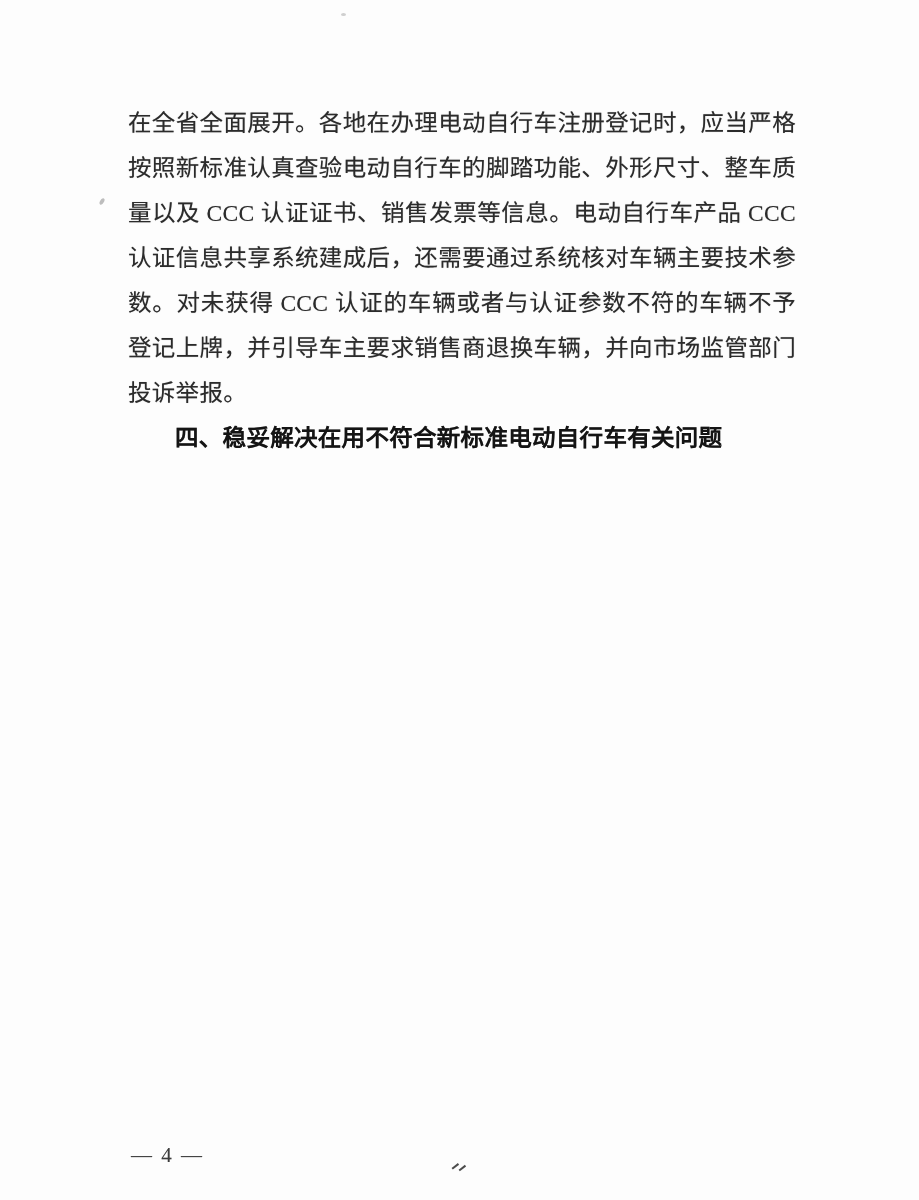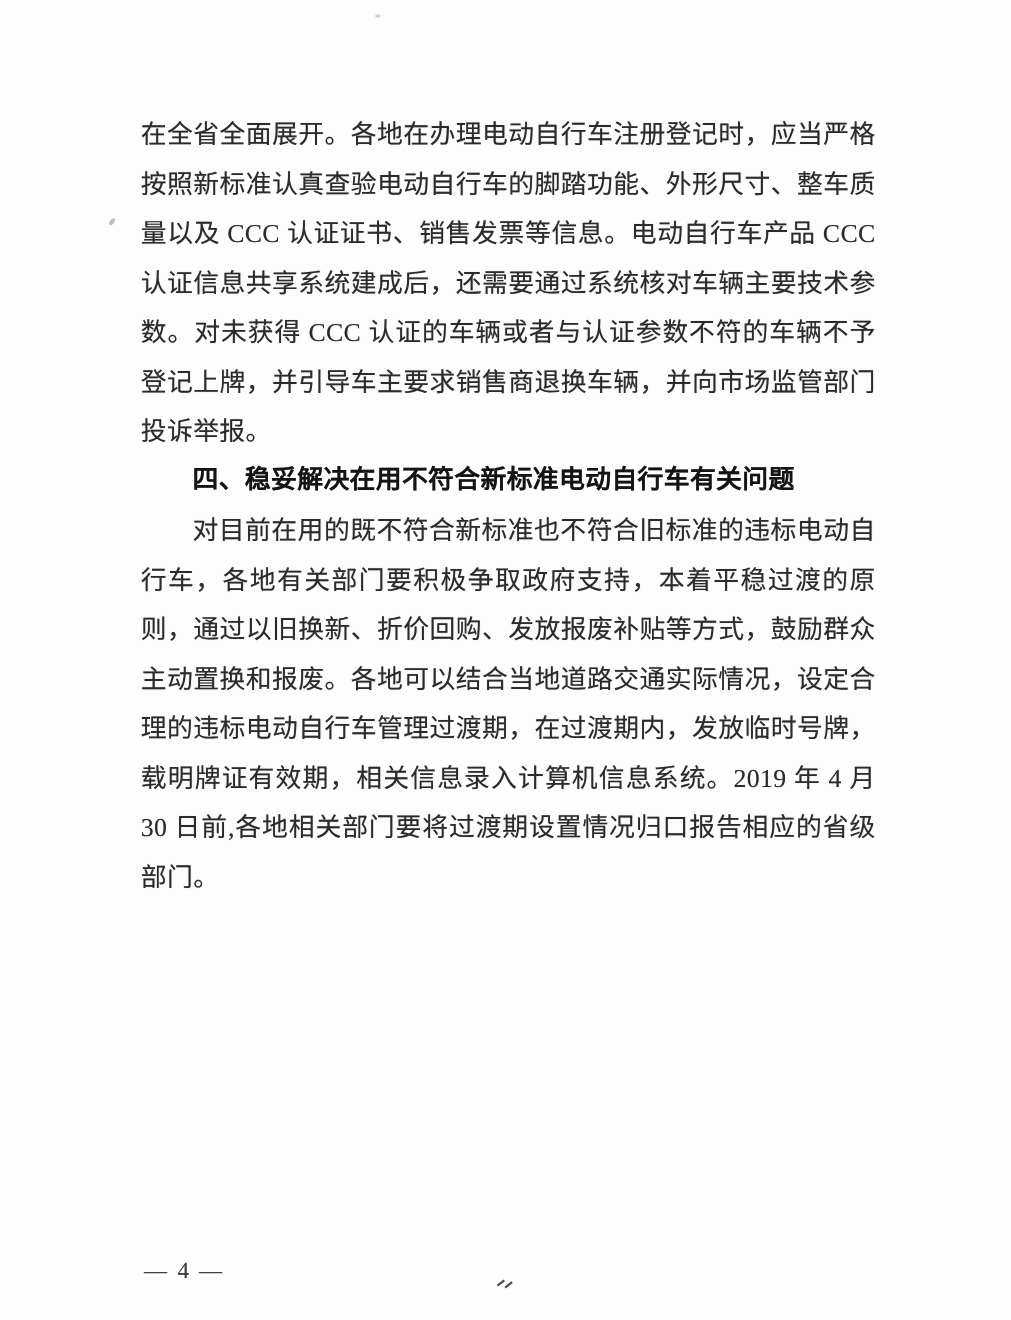--- a/index.html
+++ b/index.html
@@ -36,21 +36,21 @@
   .indent { text-indent: 2em; }
   .heading {
     margin: 0;
     font-size: 23.5px;
     line-height: 45px;
     letter-spacing: 0.3px;
     font-weight: 700;
     text-align: left;
     color: #141414;
     text-shadow: 0 0 0.6px rgba(20,20,20,0.5);
-    font-family: Liberation Mono, monospace;
+    font-family: Liberation Sans, sans-serif;
   }
   .page-number {
     position: absolute;
     left: 131px;
     top: 1140px;
     font-size: 21px;
     line-height: 30px;
     letter-spacing: 2px;
     color: #3c3c3c;
     font-family: "Liberation Serif", "DejaVu Serif", serif;
@@ -94,21 +94,20 @@
   }
 </style>
 </head>
 <body>
 
 <div class="page">
 
   <div class="content">
     <p class="para">在全省全面展开。各地在办理电动自行车注册登记时，应当严格按照新标准认真查验电动自行车的脚踏功能、外形尺寸、整车质量以及 CCC 认证证书、销售发票等信息。电动自行车产品 CCC 认证信息共享系统建成后，还需要通过系统核对车辆主要技术参数。对未获得 CCC 认证的车辆或者与认证参数不符的车辆不予登记上牌，并引导车主要求销售商退换车辆，并向市场监管部门投诉举报。</p>
     <h2 class="heading indent">四、稳妥解决在用不符合新标准电动自行车有关问题</h2>
-    <p class="para indent">对目前在用的既不符合新标准也不符合旧标准的违标电动自行车，各地有关部门要积极争取政府支持，本着平稳过渡的原则，通过以旧换新、折价回购、发放报废补贴等方式，鼓励群众主动置换和报废。各地可以结合当地道路交通实际情况，设定合理的违标电动自行车管理过渡期，在过渡期内，发放临时号牌，载明牌证有效期，相关信息录入计算机信息系统。2019 年 4 月 30 日前,各地相关部门要将过渡期设置情况归口报告相应的省级部门。</p>
   </div>
 
   <div class="page-number">— 4 —</div>
 
   <div class="artifact speck-top"></div>
   <div class="artifact speck-left"></div>
   <div class="artifact squiggle-bottom"></div>
 
 </div>
 

